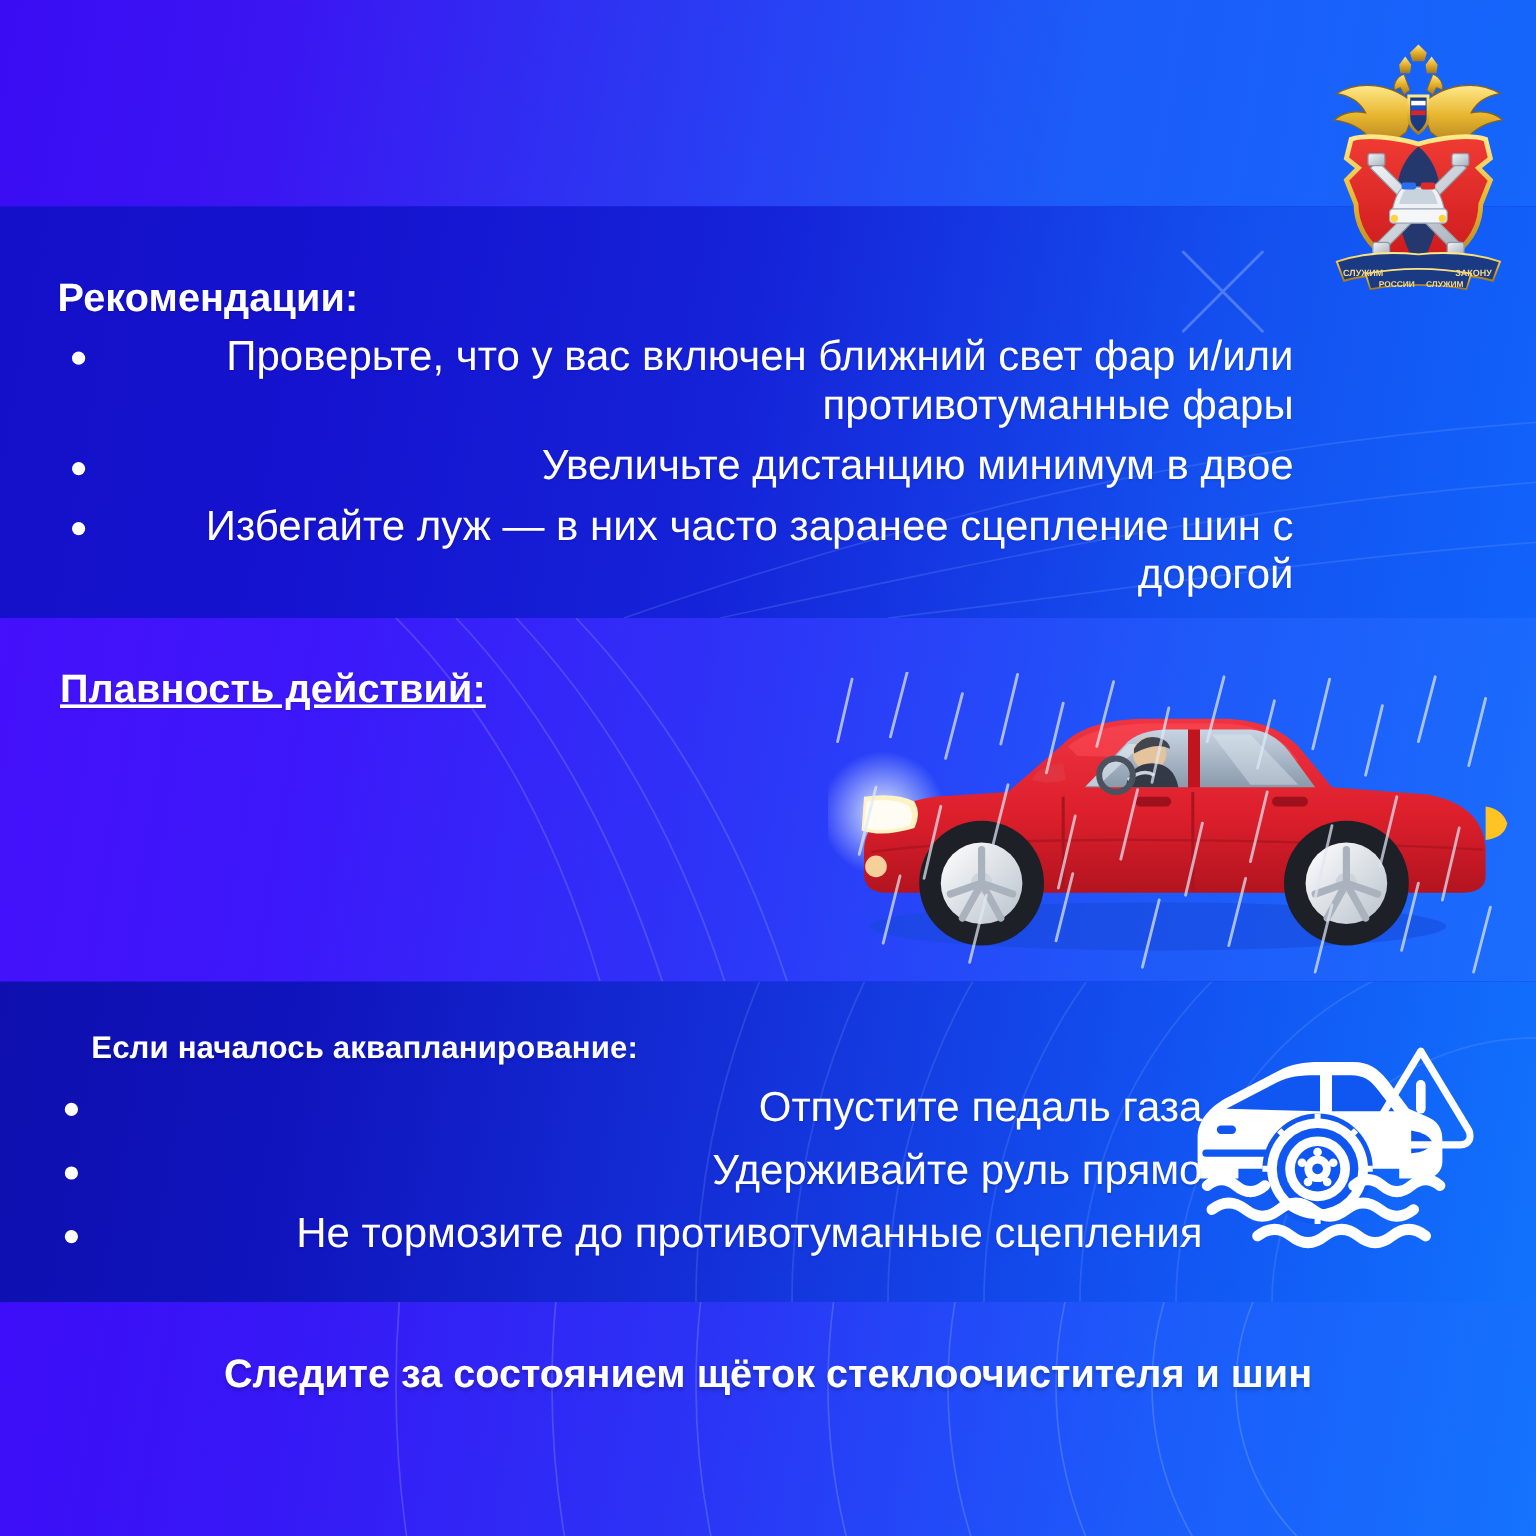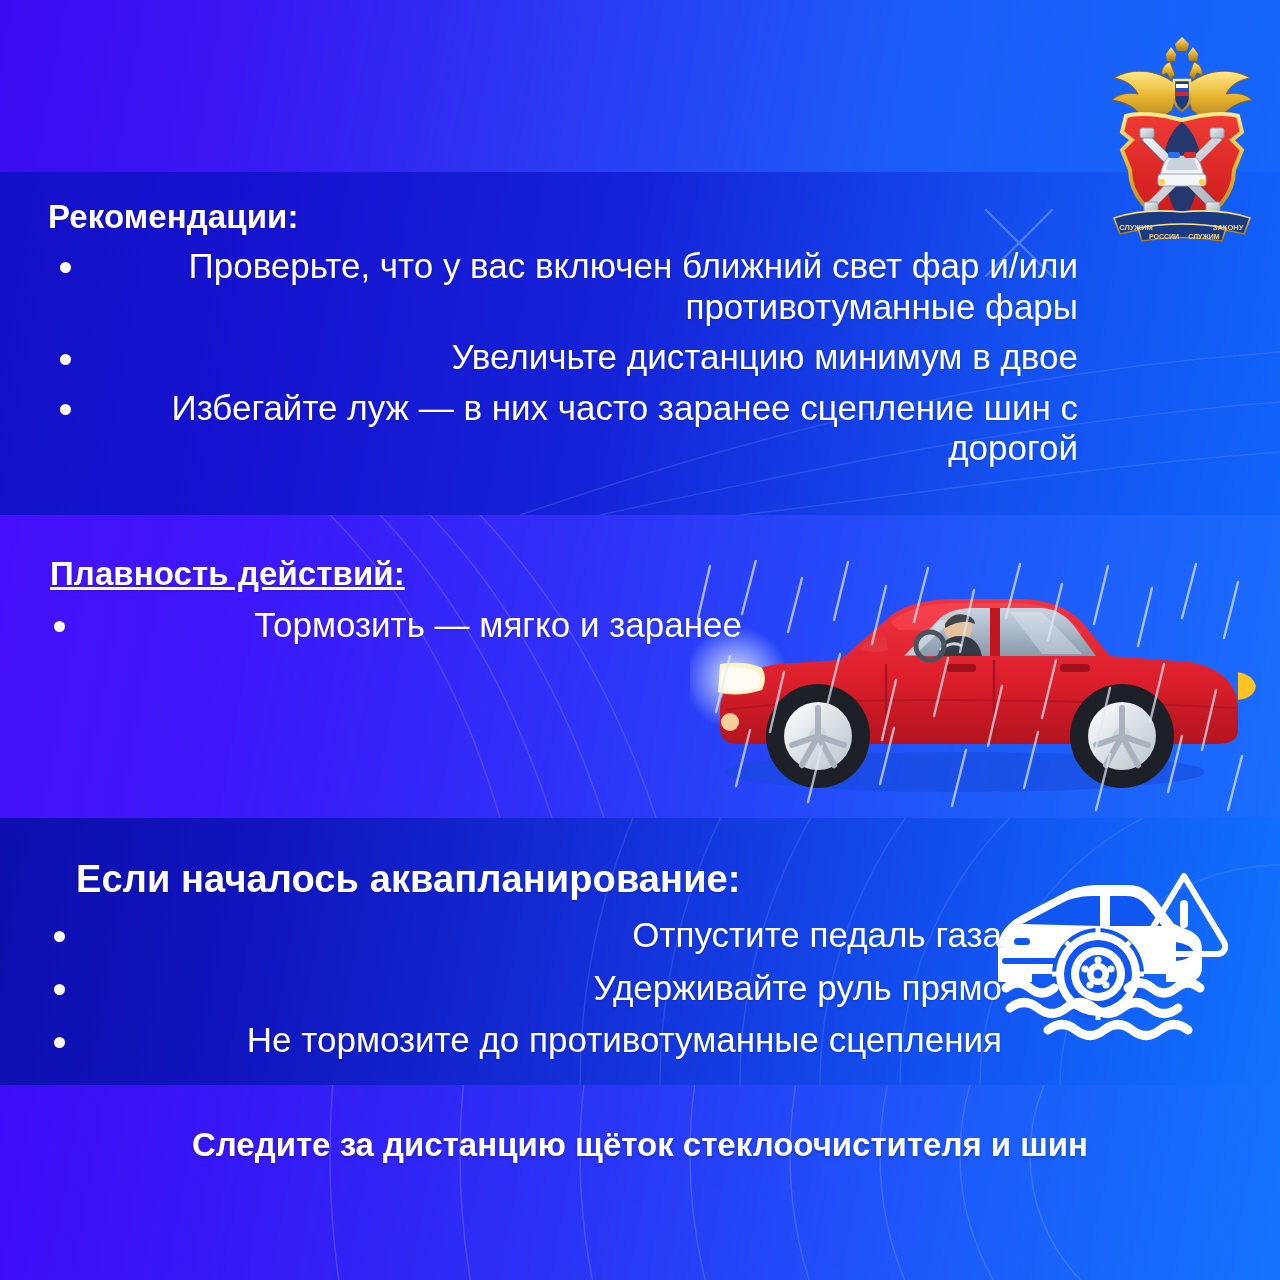--- a/index.html
+++ b/index.html
@@ -45,29 +45,29 @@
     margin-bottom:14px;color:#fff;
     text-shadow:0 1px 2px rgba(0,0,0,.16);
     text-align:right;
   }
   ul.bullets li::before{
     content:"";position:absolute;left:12px;top:.47em;
     width:11px;height:11px;border-radius:50%;background:#fff;
   }
 
   #block-1{left:48px;top:198px;width:1030px;}
-  #block-1 .heading{font-size:33px;margin-bottom:10px;}
+  #block-1 .heading{font-size:33px;margin-bottom:10px;margin-top:31px;}
   #block-1 ul.bullets li{font-size:35px;margin-bottom:10px;}
 
   #block-2{left:42px;top:555px;width:700px;}
   #block-2 .heading{font-size:33px;margin-left:8px;margin-bottom:12px;text-decoration:underline;}
   #block-2 ul.bullets li{font-size:35px;margin-bottom:12px;}
 
   #block-3{left:42px;top:858px;width:960px;}
-  #block-3 .heading{font-size:38px;margin-left:34px;}
+  #block-3 .heading{font-size:26px;margin-left:34px;}
   #block-3 ul.bullets li{font-size:35px;margin-bottom:12px;}
 
   #footer-line{
     position:absolute;left:0;top:1126px;width:1280px;text-align:center;
     font-size:33px;font-weight:bold;color:#fff;
     text-shadow:0 2px 3px rgba(0,0,0,.22);
   }
 
   
   #x-decor{position:absolute;left:982px;top:206px;width:74px;height:74px;opacity:.30;}
@@ -476,28 +476,27 @@
     <ul class="bullets">
       <li>Проверьте, что у вас включен ближний свет фар и/или противотуманные фары</li>
       <li>Увеличьте дистанцию минимум в двое</li>
       <li>Избегайте луж — в них часто заранее сцепление шин с дорогой</li>
     </ul>
   </div>
 
   <div class="txtblock" id="block-2">
     <div class="heading">Плавность действий:</div>
     <ul class="bullets">
-      <li>Тормозить — мягко и заранее</li>
     </ul>
   </div>
 
   <div class="txtblock" id="block-3">
     <div class="heading">Если началось аквапланирование:</div>
     <ul class="bullets">
       <li>Отпустите педаль газа</li>
       <li>Удерживайте руль прямо</li>
       <li>Не тормозите до противотуманные сцепления</li>
     </ul>
   </div>
 
-  <div id="footer-line">Следите за дистанцию щёток стеклоочистителя и шин</div>
+  <div id="footer-line">Следите за состоянием щёток стеклоочистителя и шин</div>
 
 </div>
 
 </body></html>

